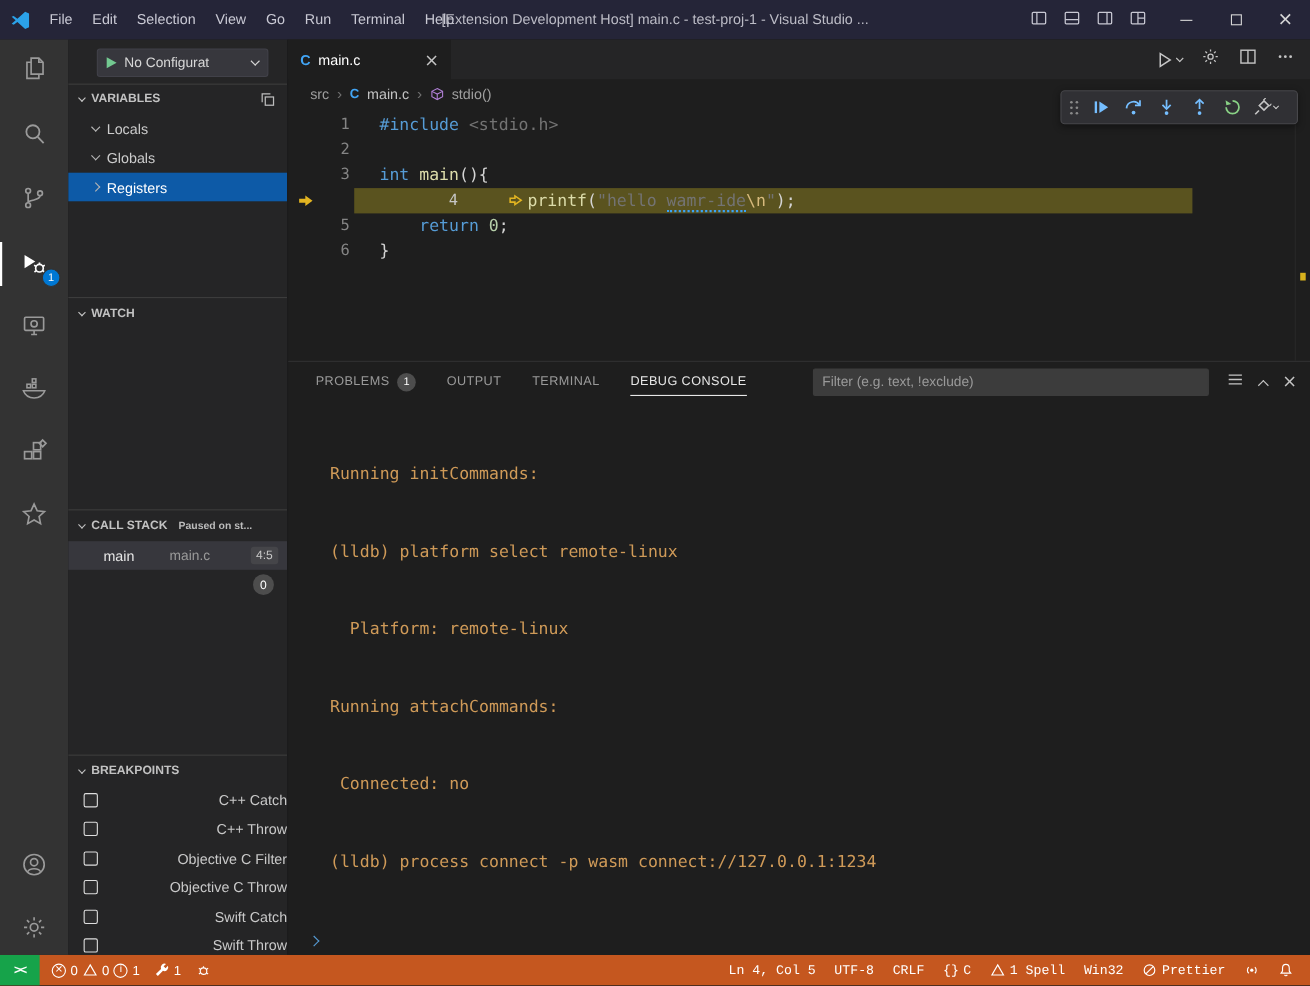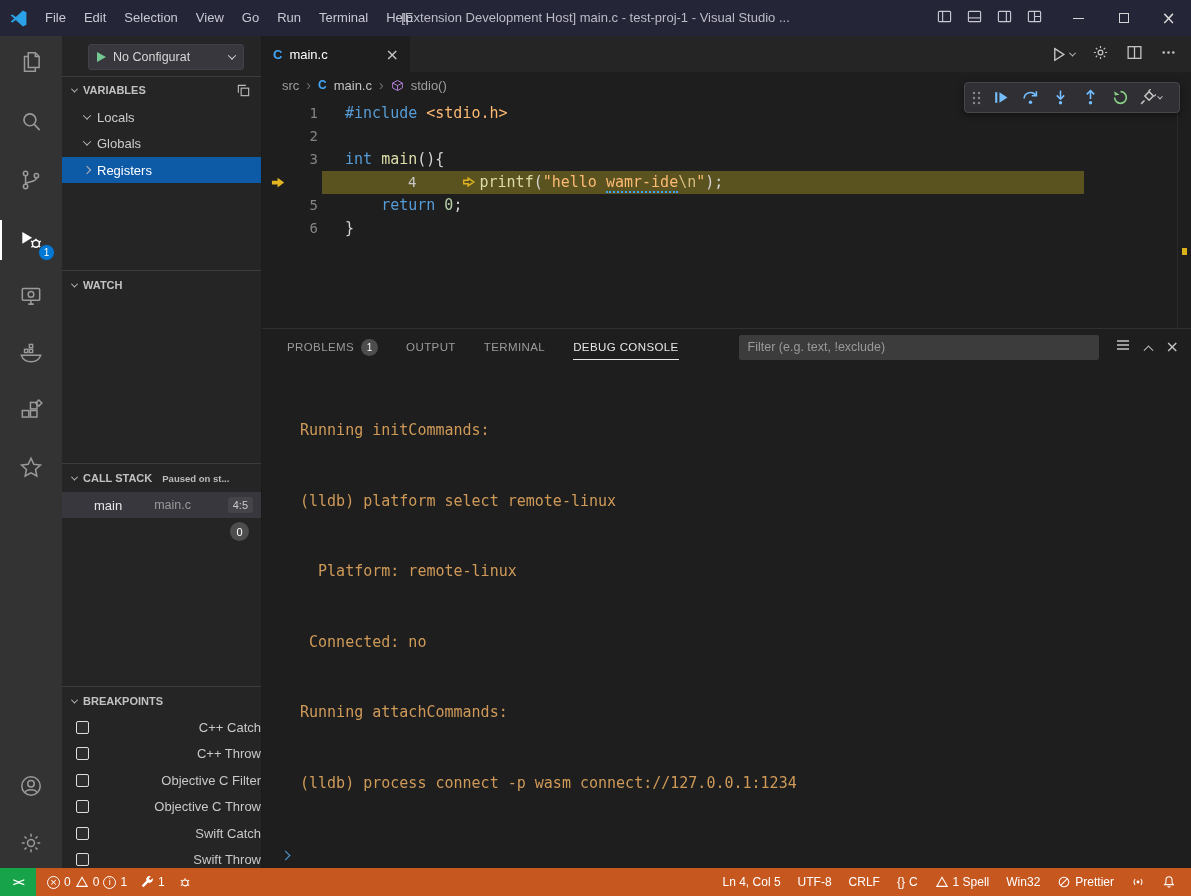--- a/index.html
+++ b/index.html
@@ -72,21 +72,21 @@
 .bc-sym svg{width:13px;height:13px;vertical-align:-2px;}
 .editor{flex:1;position:relative;font-family:"DejaVu Sans Mono",monospace;font-size:15px;color:#d4d4d4;overflow:hidden;}
 .code{padding-top:4px;}
 .cl{display:flex;height:23px;line-height:23px;position:relative;white-space:pre;}
 .glyph{flex:0 0 28px;position:relative;}
 .lnum{flex:0 0 28px;text-align:right;color:#858585;font-size:14px;z-index:1;}
 .lnum.active{color:#c6c6c6;}
 .ltext{padding-left:27px;z-index:1;}
 .tk-kw{color:#569CD6;}
 .tk-fn{color:#DCDCAA;}
-.tk-str{color:#fdba74;}
+.tk-str{color:#737373;}
 .tk-esc{color:#D7BA7D;}
 .tk-num{color:#B5CEA8;}
 .spell{border-bottom:2px dotted #3BA3F8;padding-bottom:0;}
 .hl{position:absolute;left:60px;width:762px;top:0;height:23px;background:#5a531f;}
 .exec-arrow{position:absolute;left:9px;top:4px;width:15px;height:15px;}
 .inline-bp{display:inline-block;width:16px;height:14px;margin-right:2px;position:relative;top:2px;}
 .inline-bp svg{width:14px;height:14px;}
 .ruler{position:absolute;top:0;right:0;width:14px;bottom:0;border-left:1px solid #2a2a2a;}
 .ruler-mark{position:absolute;top:150px;right:4px;width:5px;height:7px;background:#d8b11d;}
 .dbg-toolbar{position:absolute;top:46px;right:11px;width:216px;height:31px;background:#303034;border:1px solid #47474b;border-radius:4px;box-shadow:0 2px 7px rgba(0,0,0,.4);display:flex;align-items:center;gap:2px;padding:0 6px;z-index:5;}
@@ -108,21 +108,21 @@
 .p-close{font-size:16px;font-family:"DejaVu Sans",sans-serif;line-height:1;}
 .console{flex:1;padding:7px 0 0 38px;font-family:"DejaVu Sans Mono",monospace;font-size:15px;line-height:23.5px;color:#CF9A58;white-space:pre;overflow:hidden;}
 .prompt-row{flex:0 0 26px;display:flex;align-items:center;padding-left:20px;}
 .prompt-chev{width:7px;height:7px;border-right:1.7px solid #569CD6;border-bottom:1.7px solid #569CD6;transform:rotate(-45deg);}
 
 
 .statusbar{flex:0 0 28px;background:#C5571F;display:flex;align-items:center;color:#fff;font-size:12px;}
 .sb-remote{width:36px;height:28px;background:#16A34A;display:flex;align-items:center;justify-content:center;font-weight:bold;font-size:11.5px;letter-spacing:-1.5px;}
 .sb-item{display:flex;align-items:center;gap:4px;padding:0 5px;height:28px;white-space:nowrap;}
 .sb-left{display:flex;align-items:center;padding-left:6px;gap:3px;}
-.sb-right{margin-left:auto;display:flex;align-items:center;gap:7px;padding-right:10px;}
+.sb-right{margin-left:auto;display:flex;align-items:center;gap:7px;padding-right:10px;font-family:Liberation Mono, monospace;}
 .sb-circle{width:13px;height:13px;border:1px solid #fff;border-radius:50%;font-size:9px;display:flex;align-items:center;justify-content:center;line-height:1;font-family:"DejaVu Sans",sans-serif;}
 .sb-item svg{width:14px;height:14px;}
 </style>
 </head>
 <body>
 
 <div class="app">
 
   <header class="titlebar">
     <span class="tb-logo">
@@ -500,22 +500,22 @@
                 </svg>
             </span>
             <span class="chev up" style="width:7px;height:7px"></span>
             <span class="p-close">×</span>
           </span>
         </div>
         <div class="console">
           <div>Running initCommands:</div>
           <div>(lldb) platform select remote-linux</div>
           <div>  Platform: remote-linux</div>
+          <div>Running attachCommands:</div>
           <div> Connected: no</div>
-          <div>Running attachCommands:</div>
           <div>(lldb) process connect -p wasm connect://127.0.0.1:1234</div>
         </div>
         <div class="prompt-row">
           <span class="prompt-chev"></span>
         </div>
       </div>
 
     </div>
   </div>
 

